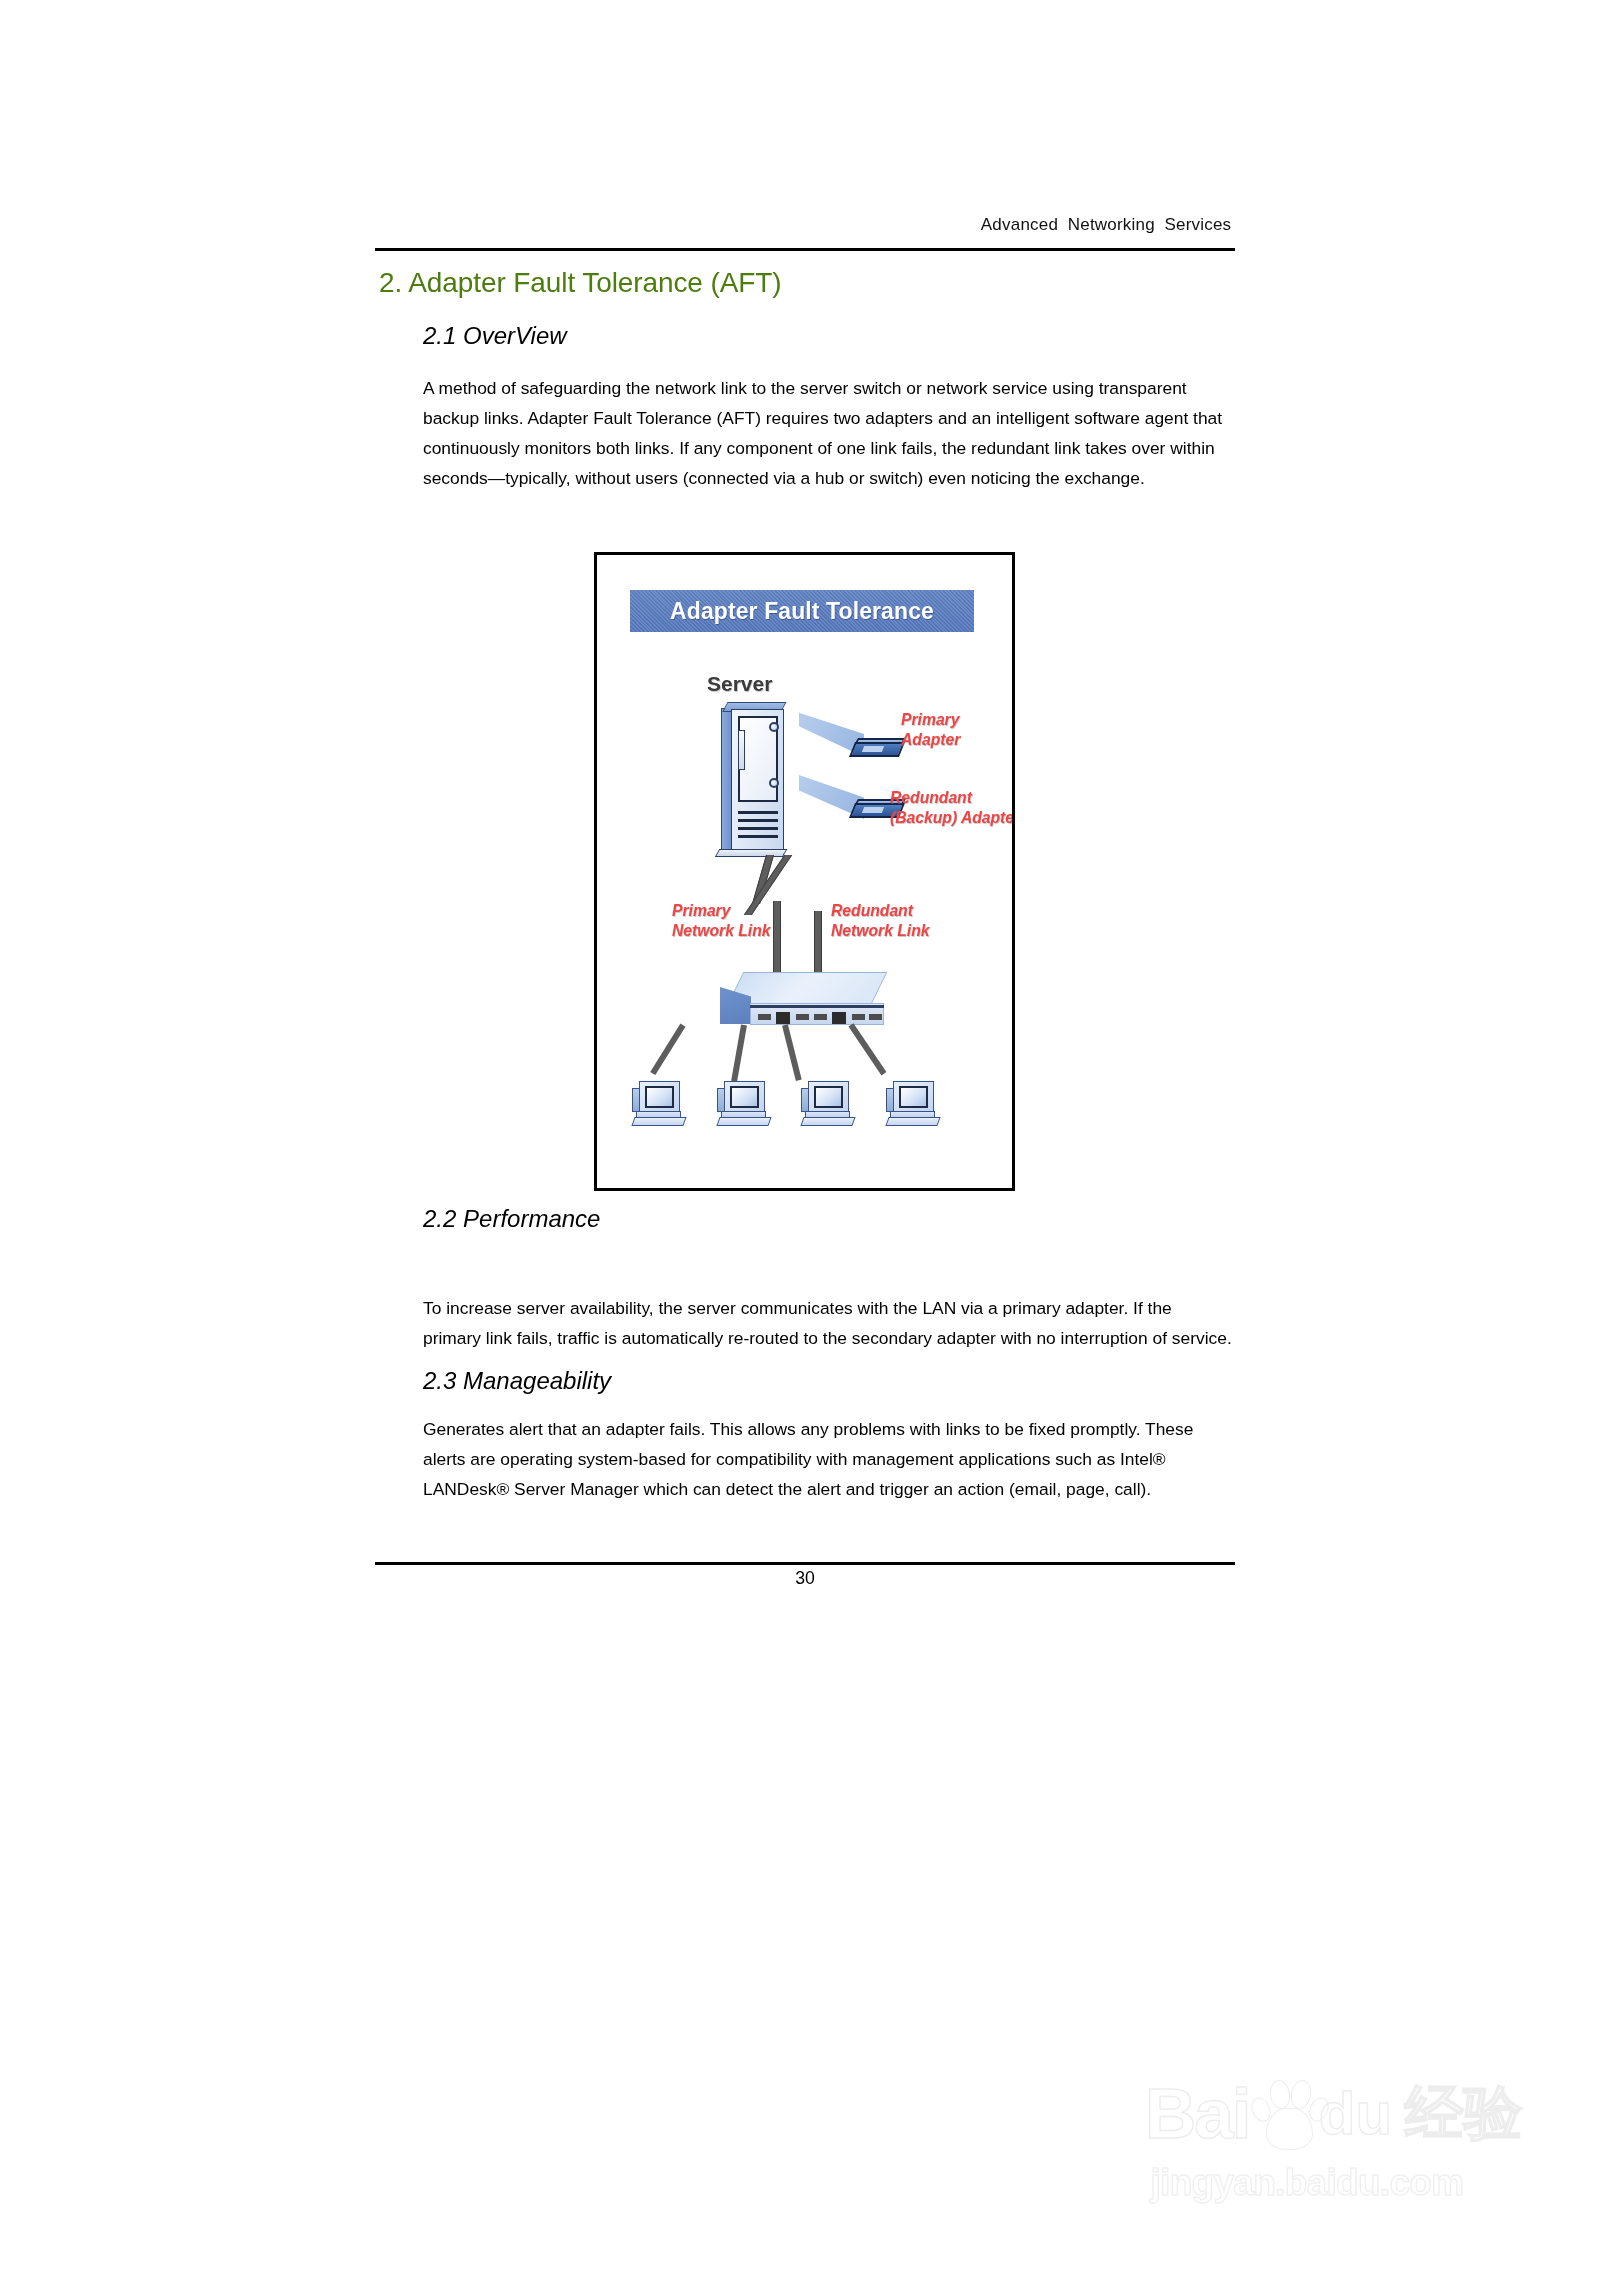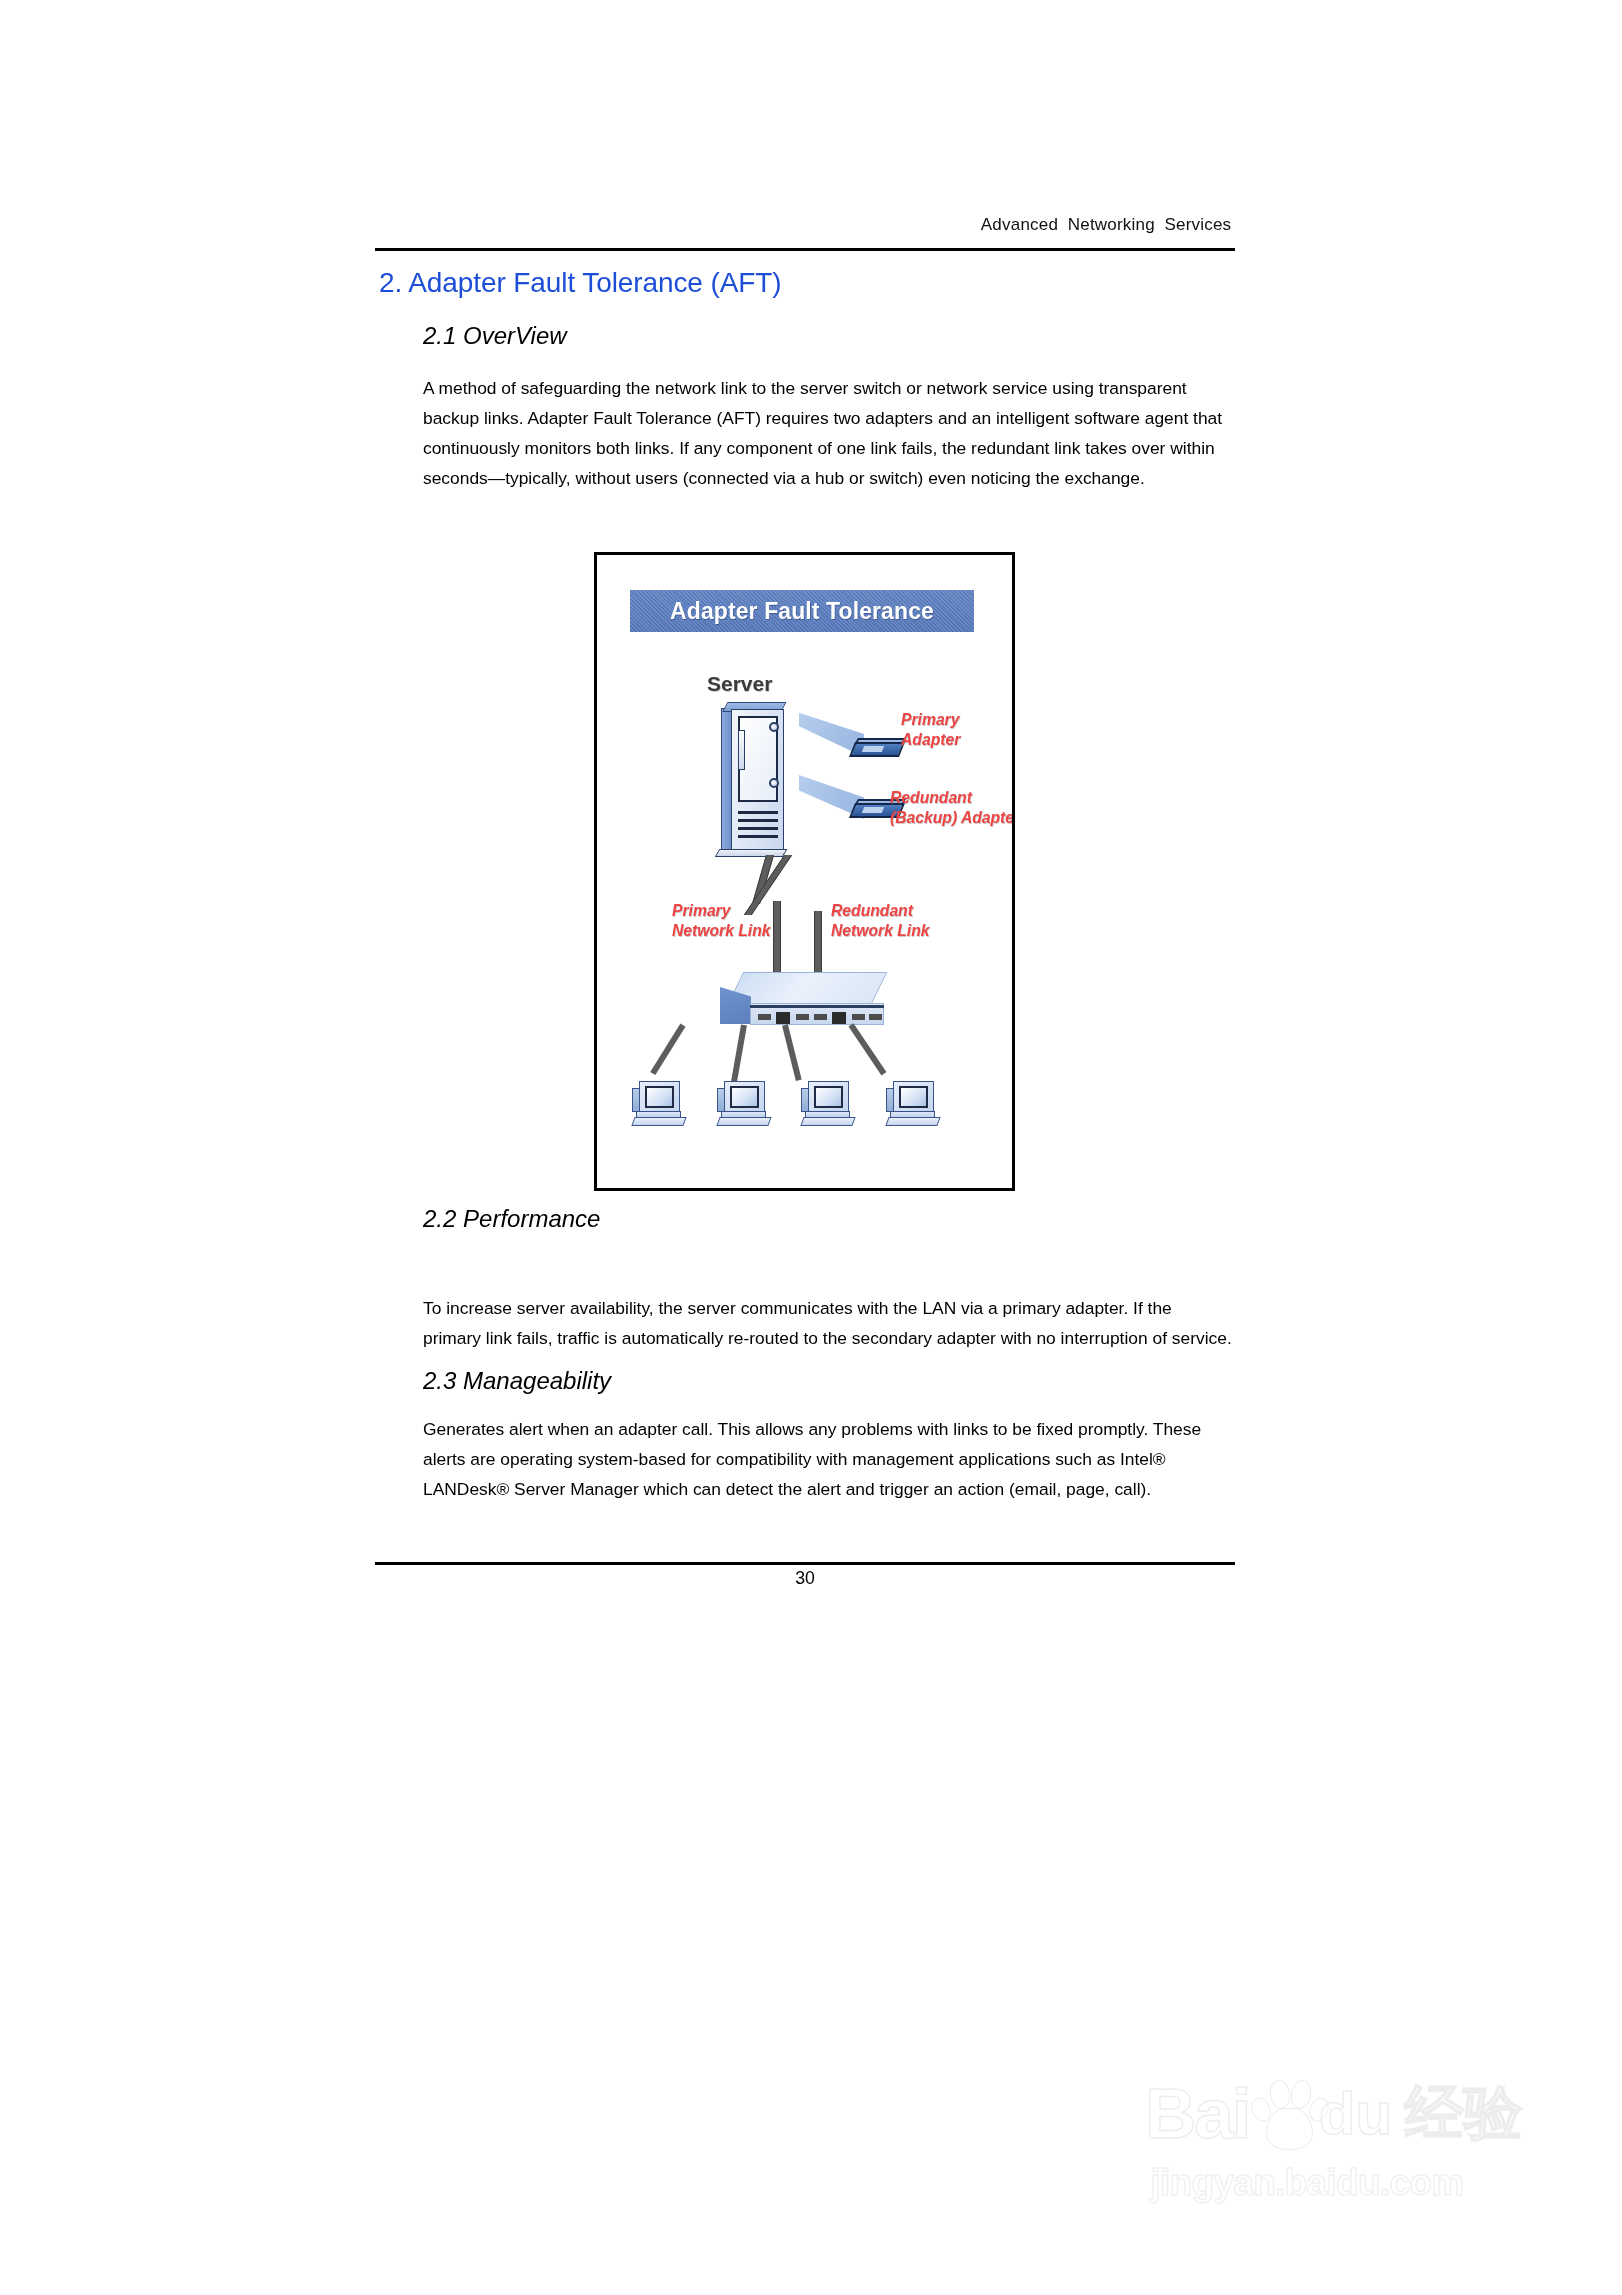--- a/index.html
+++ b/index.html
@@ -49,21 +49,21 @@
     height: 2.7px;
     background: #000000;
   }
 
   
   #section-title {
     position: absolute;
     left: 379px;
     top: 267px;
     font-size: 28px;
-    color: #1d4ed8;
+    color: #4d7c0f;
     letter-spacing: -0.1px;
     white-space: nowrap;
   }
 
   
   .subhead {
     position: absolute;
     left: 423px;
     font-style: italic;
     font-size: 24px;
@@ -627,21 +627,21 @@
         <div class="pc-keyboard"></div>
       </div>
 
     </div>
   </div>
 
   <div class="subhead" id="subhead-performance">2.2 Performance</div>
   <div class="bodytext" id="para-performance">To increase server availability, the server communicates with the LAN via a primary adapter. If the primary link fails, traffic is automatically re-routed to the secondary adapter with no interruption of service.</div>
 
   <div class="subhead" id="subhead-manage">2.3 Manageability</div>
-  <div class="bodytext" id="para-manage">Generates alert when an adapter call. This allows any problems with links to be fixed promptly. These alerts are operating system-based for compatibility with management applications such as Intel® LANDesk® Server Manager which can detect the alert and trigger an action (email, page, call).</div>
+  <div class="bodytext" id="para-manage">Generates alert that an adapter fails. This allows any problems with links to be fixed promptly. These alerts are operating system-based for compatibility with management applications such as Intel® LANDesk® Server Manager which can detect the alert and trigger an action (email, page, call).</div>
 
   <div id="footer-rule"></div>
   <div id="page-number">30</div>
 
   <div id="watermark">
     <div id="wm-row">
       <span id="wm-bai">Bai</span>
       <span id="wm-paw">
         <span class="wm-toe" id="wm-toe1"></span>
         <span class="wm-toe" id="wm-toe2"></span>

